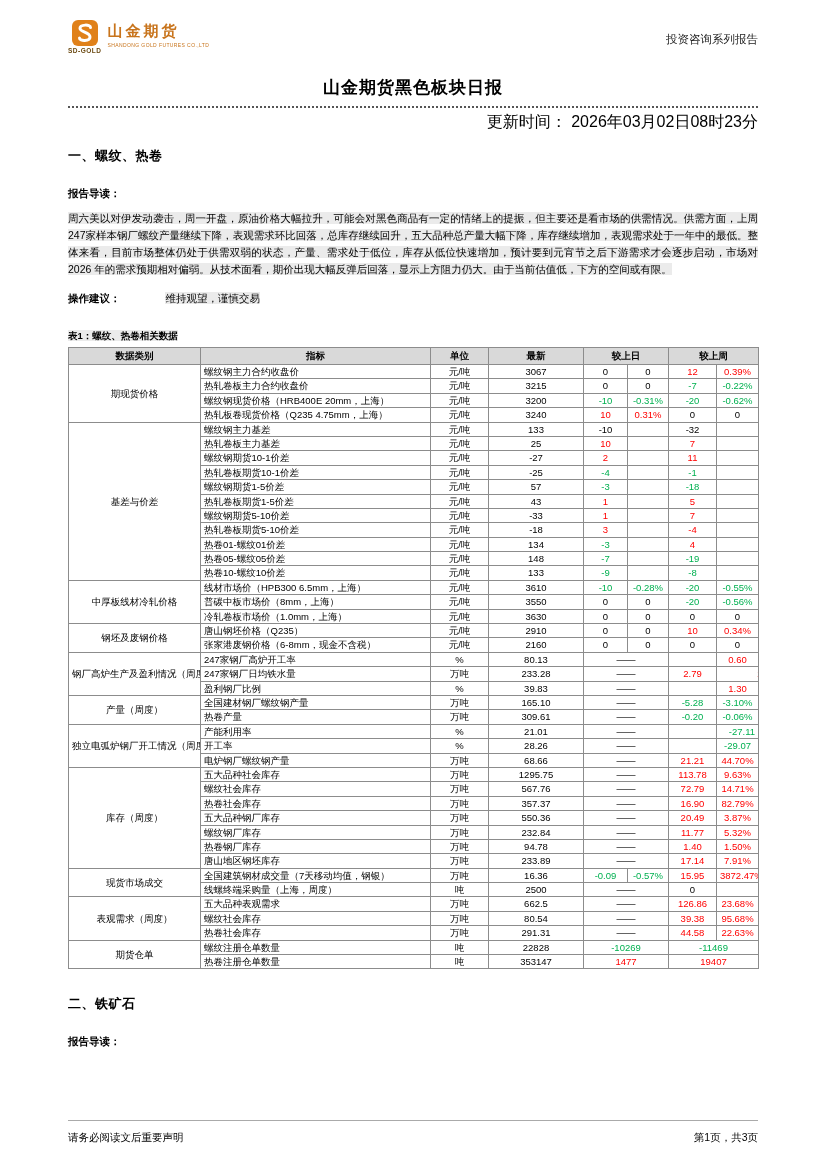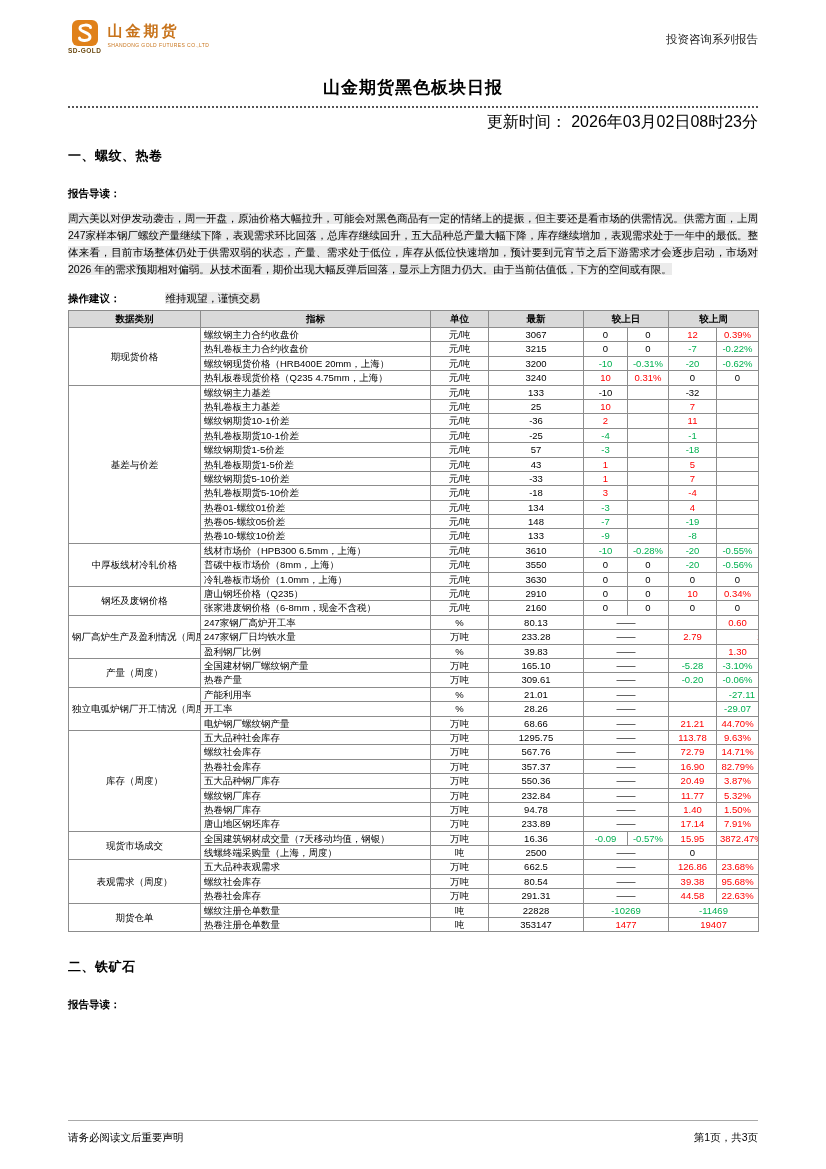--- a/index.html
+++ b/index.html
@@ -76,20 +76,21 @@
     <div class="sec-h">一、螺纹、热卷</div>
 
     <div class="guide-label">报告导读：</div>
     <p class="guide"><span class="hl">周六美以对伊发动袭击，周一开盘，原油价格大幅拉升，可能会对黑色商品有一定的情绪上的提振，但主要还是看市场的供需情况。供需方面，上周 247家样本钢厂螺纹产量继续下降，表观需求环比回落，总库存继续回升，五大品种总产量大幅下降，库存继续增加，表观需求处于一年中的最低。整体来看，目前市场整体仍处于供需双弱的状态，产量、需求处于低位，库存从低位快速增加，预计要到元宵节之后下游需求才会逐步启动，市场对 2026 年的需求预期相对偏弱。从技术面看，期价出现大幅反弹后回落，显示上方阻力仍大。由于当前估值低，下方的空间或有限。</span></p>
 
     <div class="advice">
       <span class="advice-label">操作建议：</span>
       <span class="hl advice-text">维持观望，谨慎交易</span>
     </div>
 
+    <div class="tcaption"><span class="hl">表1：螺纹、热卷相关数据</span></div>
 
     <table class="dt">
       <colgroup>
         <col style="width:132px">
           <col style="width:230px">
           <col style="width:58px">
           <col style="width:95px">
         <col style="width:44px">
           <col style="width:41px">
           <col style="width:48px">
@@ -158,21 +159,21 @@
             <td class="c">元/吨</td>
             <td class="c">25</td>
             <td class="c" style="color: rgb(255, 0, 0);">10</td>
             <td class="c"></td>
             <td class="c" style="color: rgb(255, 0, 0);">7</td>
             <td class="c"></td>
           </tr>
           <tr>
             <td class="ind">螺纹钢期货10-1价差</td>
             <td class="c">元/吨</td>
-            <td class="c">-36</td>
+            <td class="c">-27</td>
             <td class="c" style="color: rgb(255, 0, 0);">2</td>
             <td class="c"></td>
             <td class="c" style="color: rgb(255, 0, 0);">11</td>
             <td class="c"></td>
           </tr>
           <tr>
             <td class="ind">热轧卷板期货10-1价差</td>
             <td class="c">元/吨</td>
             <td class="c">-25</td>
             <td class="c" style="color: rgb(0, 176, 80);">-4</td>

